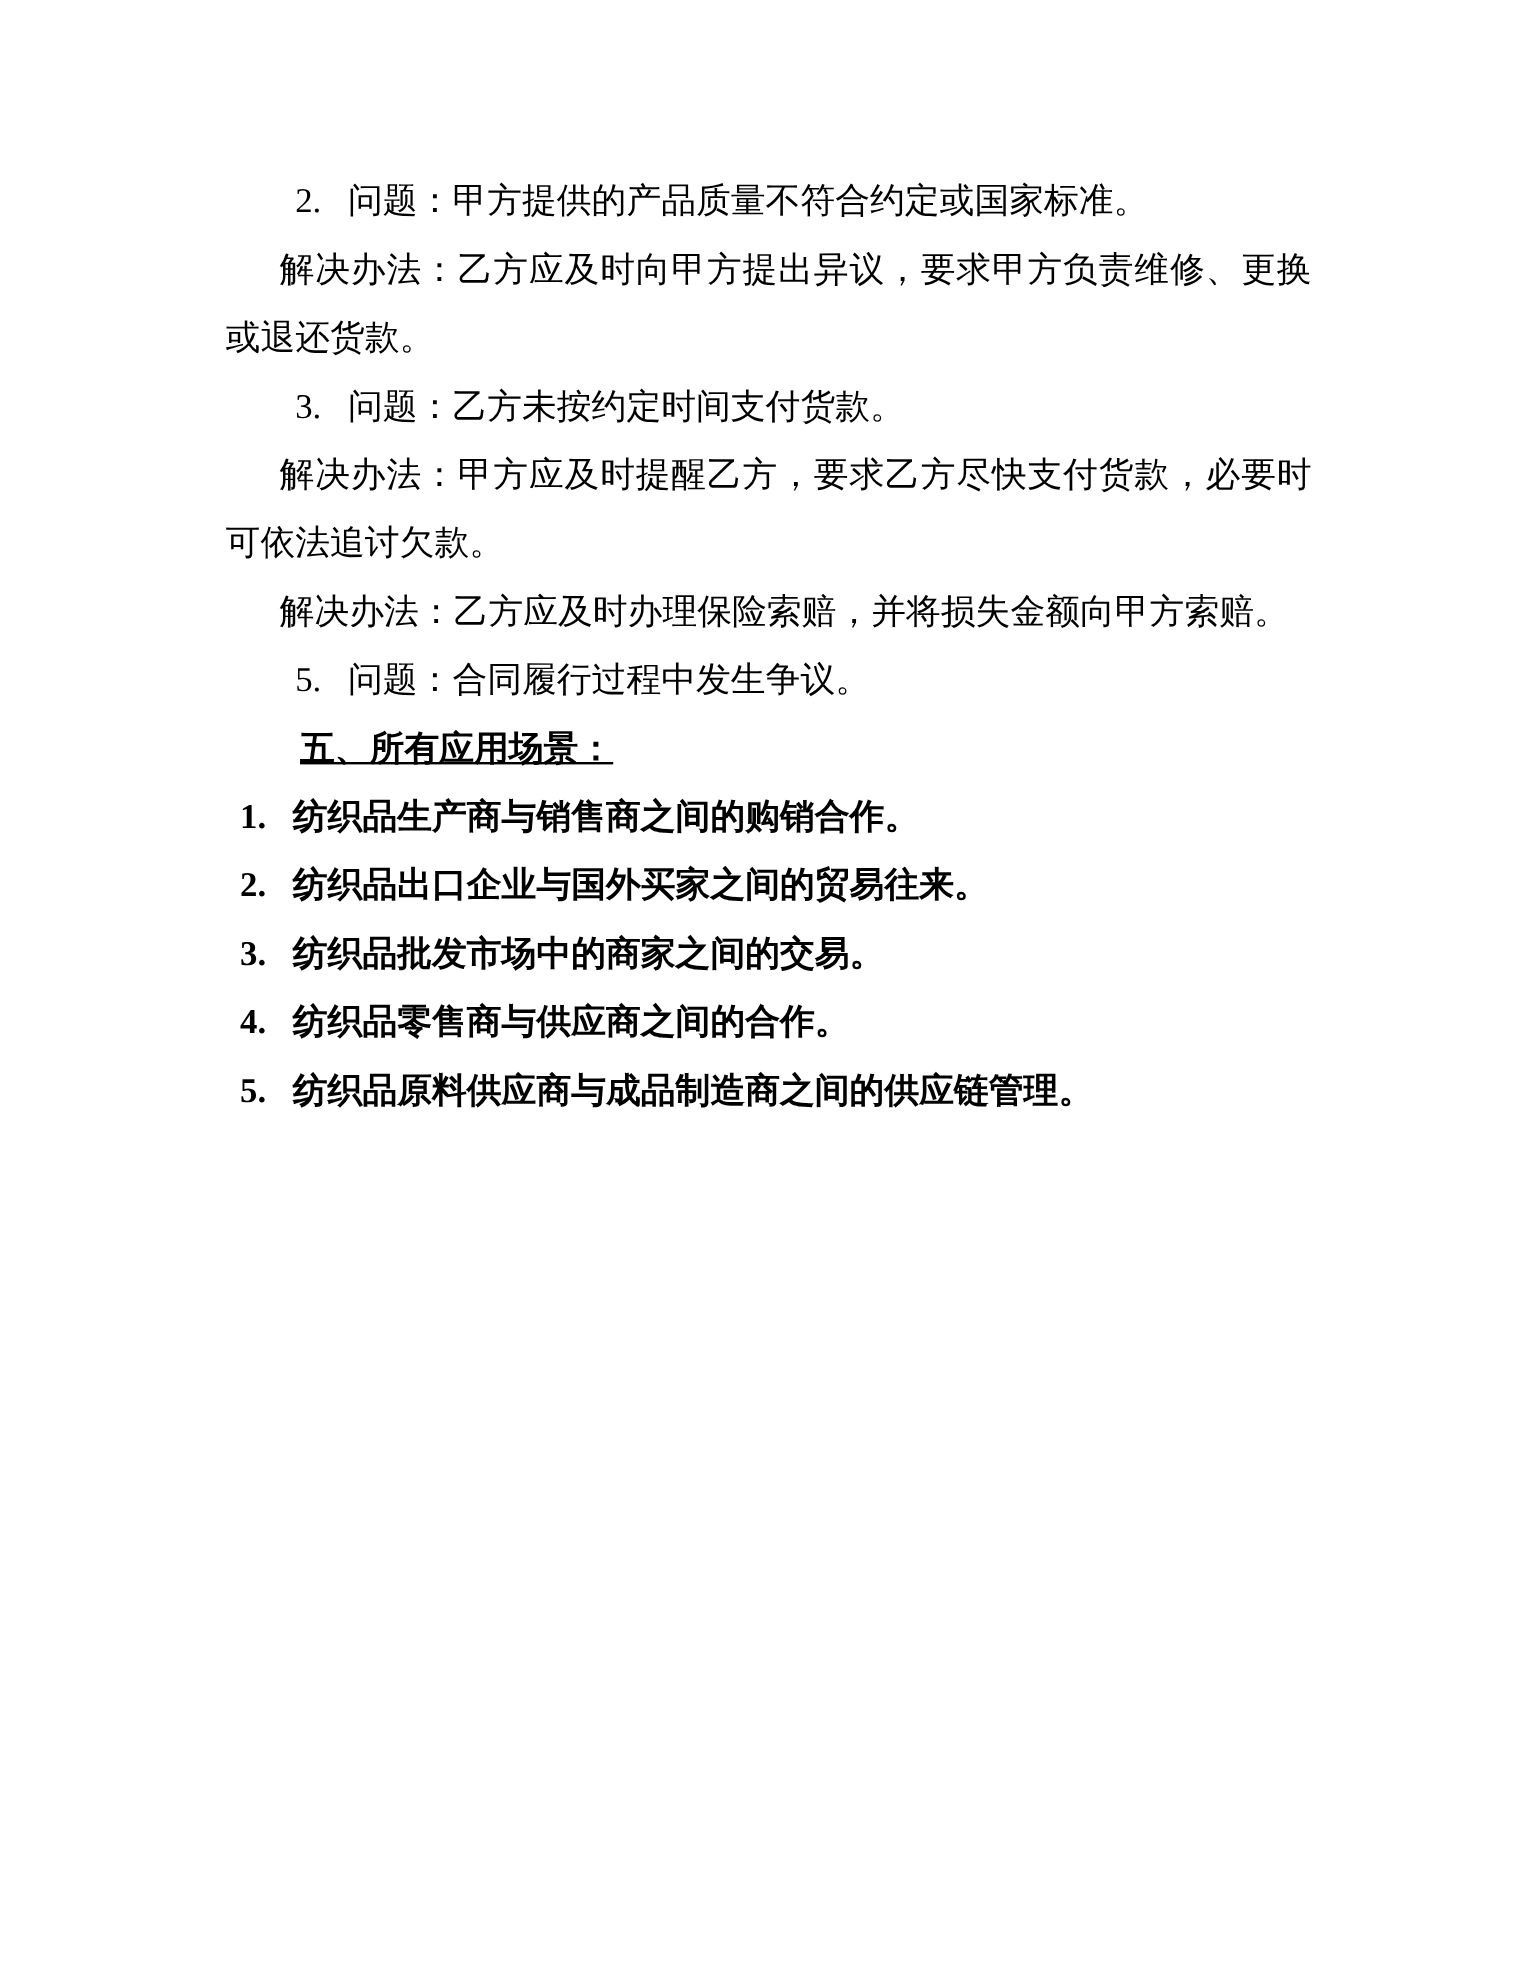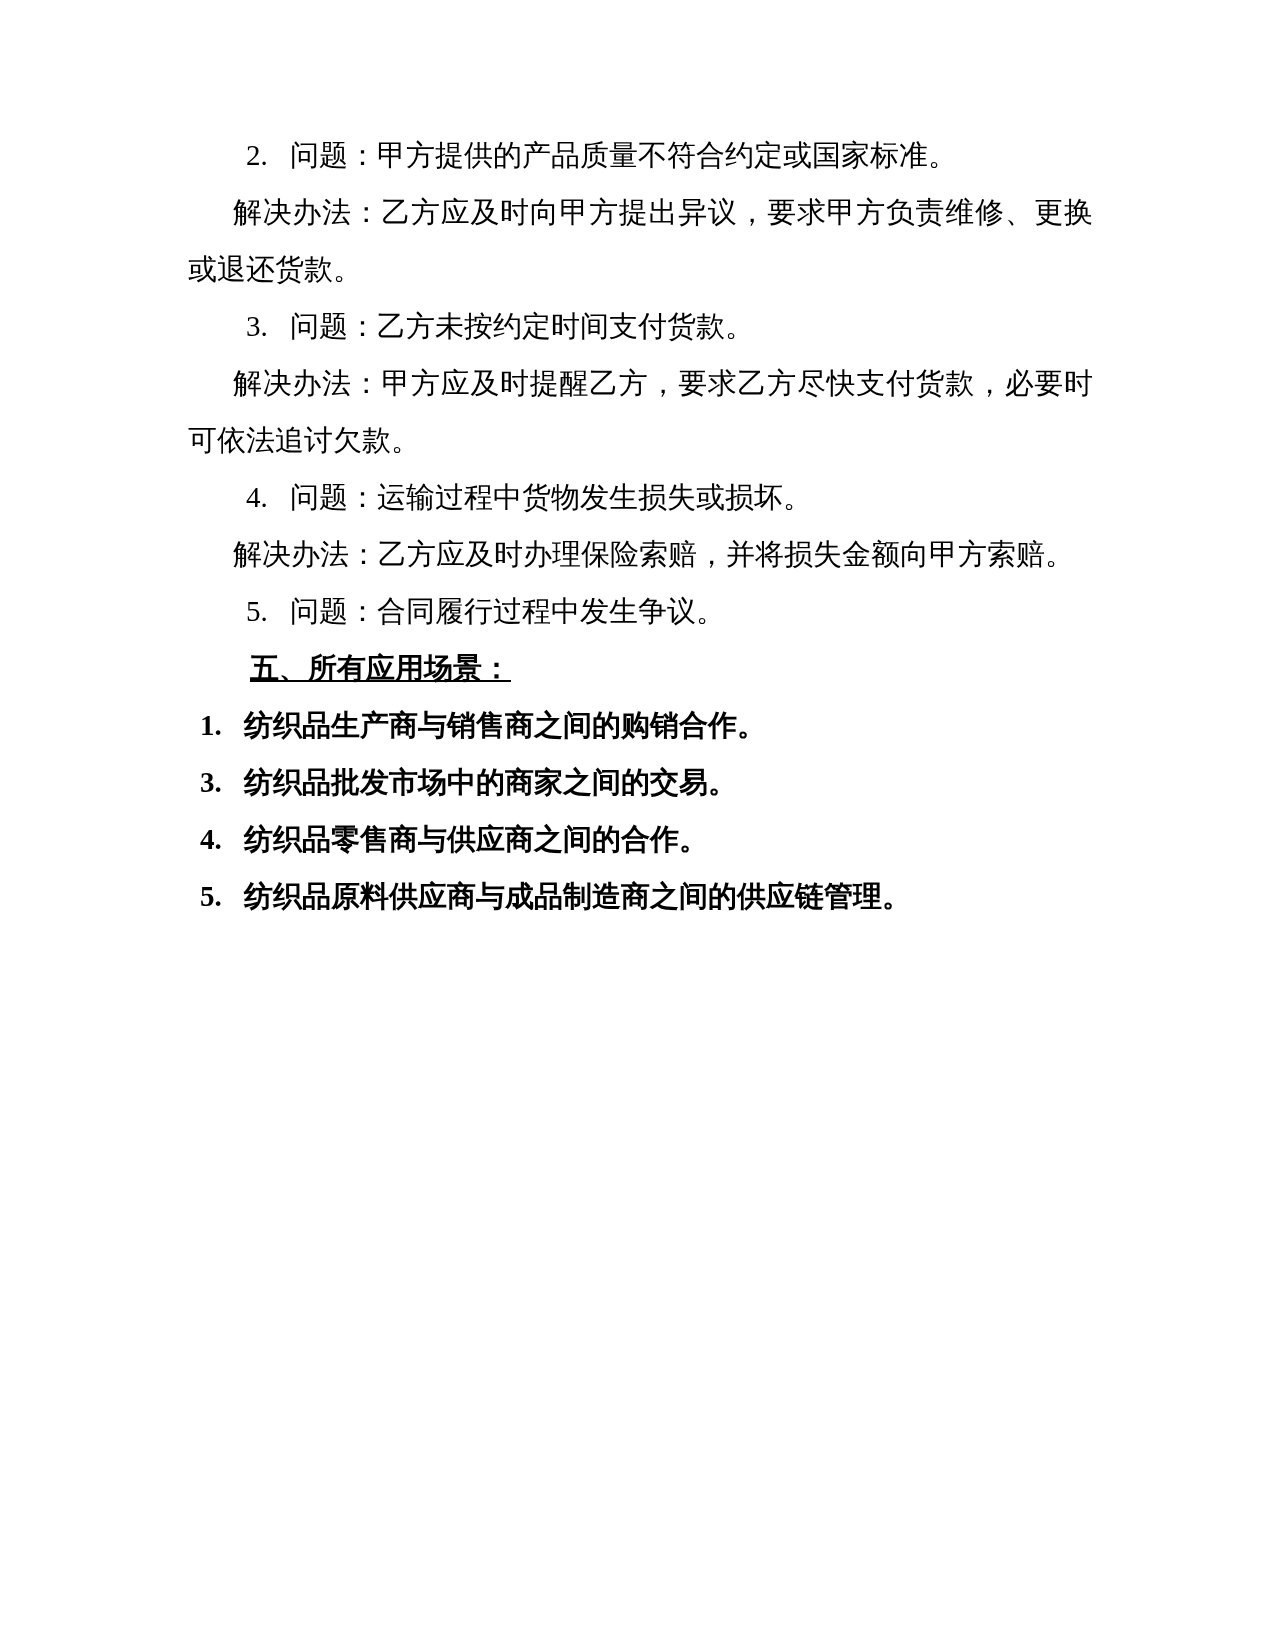--- a/index.html
+++ b/index.html
@@ -9,21 +9,21 @@
   }
   body {
     width: 1275px;
     height: 1650px;
     position: relative;
     font-family: "Liberation Serif", "DejaVu Serif", serif;
     color: #000000;
   }
   .page {
     position: absolute;
-    top: 127px;
+    top: 140px;
     left: 188px;
     width: 905px;
   }
   .content {
     font-size: 29px;
     line-height: 57px;
     text-align: justify;
   }
   p { margin: 0; }
   .question {
@@ -53,26 +53,26 @@
 
 <div class="page">
   <div class="content">
 
     <p class="question"><span class="num">2.</span><span>问题：甲方提供的产品质量不符合约定或国家标准。</span></p>
     <p class="solution">解决办法：乙方应及时向甲方提出异议，要求甲方负责维修、更换或退还货款。</p>
 
     <p class="question"><span class="num">3.</span><span>问题：乙方未按约定时间支付货款。</span></p>
     <p class="solution">解决办法：甲方应及时提醒乙方，要求乙方尽快支付货款，必要时可依法追讨欠款。</p>
 
-    <p class="question"><span class="num">4.</span><span>问题：运输过程中货物发生损失或损坏。</span></p>
     <p class="solution">解决办法：乙方应及时办理保险索赔，并将损失金额向甲方索赔。</p>
 
     <p class="question"><span class="num">5.</span><span>问题：合同履行过程中发生争议。</span></p>
 
     <p class="heading">五、所有应用场景：</p>
 
     <p class="scenario"><span class="num">1.</span><span>纺织品生产商与销售商之间的购销合作。</span></p>
+    <p class="scenario"><span class="num">2.</span><span>纺织品出口企业与国外买家之间的贸易往来。</span></p>
     <p class="scenario"><span class="num">3.</span><span>纺织品批发市场中的商家之间的交易。</span></p>
     <p class="scenario"><span class="num">4.</span><span>纺织品零售商与供应商之间的合作。</span></p>
     <p class="scenario"><span class="num">5.</span><span>纺织品原料供应商与成品制造商之间的供应链管理。</span></p>
 
   </div>
 </div>
 
 </body></html>

